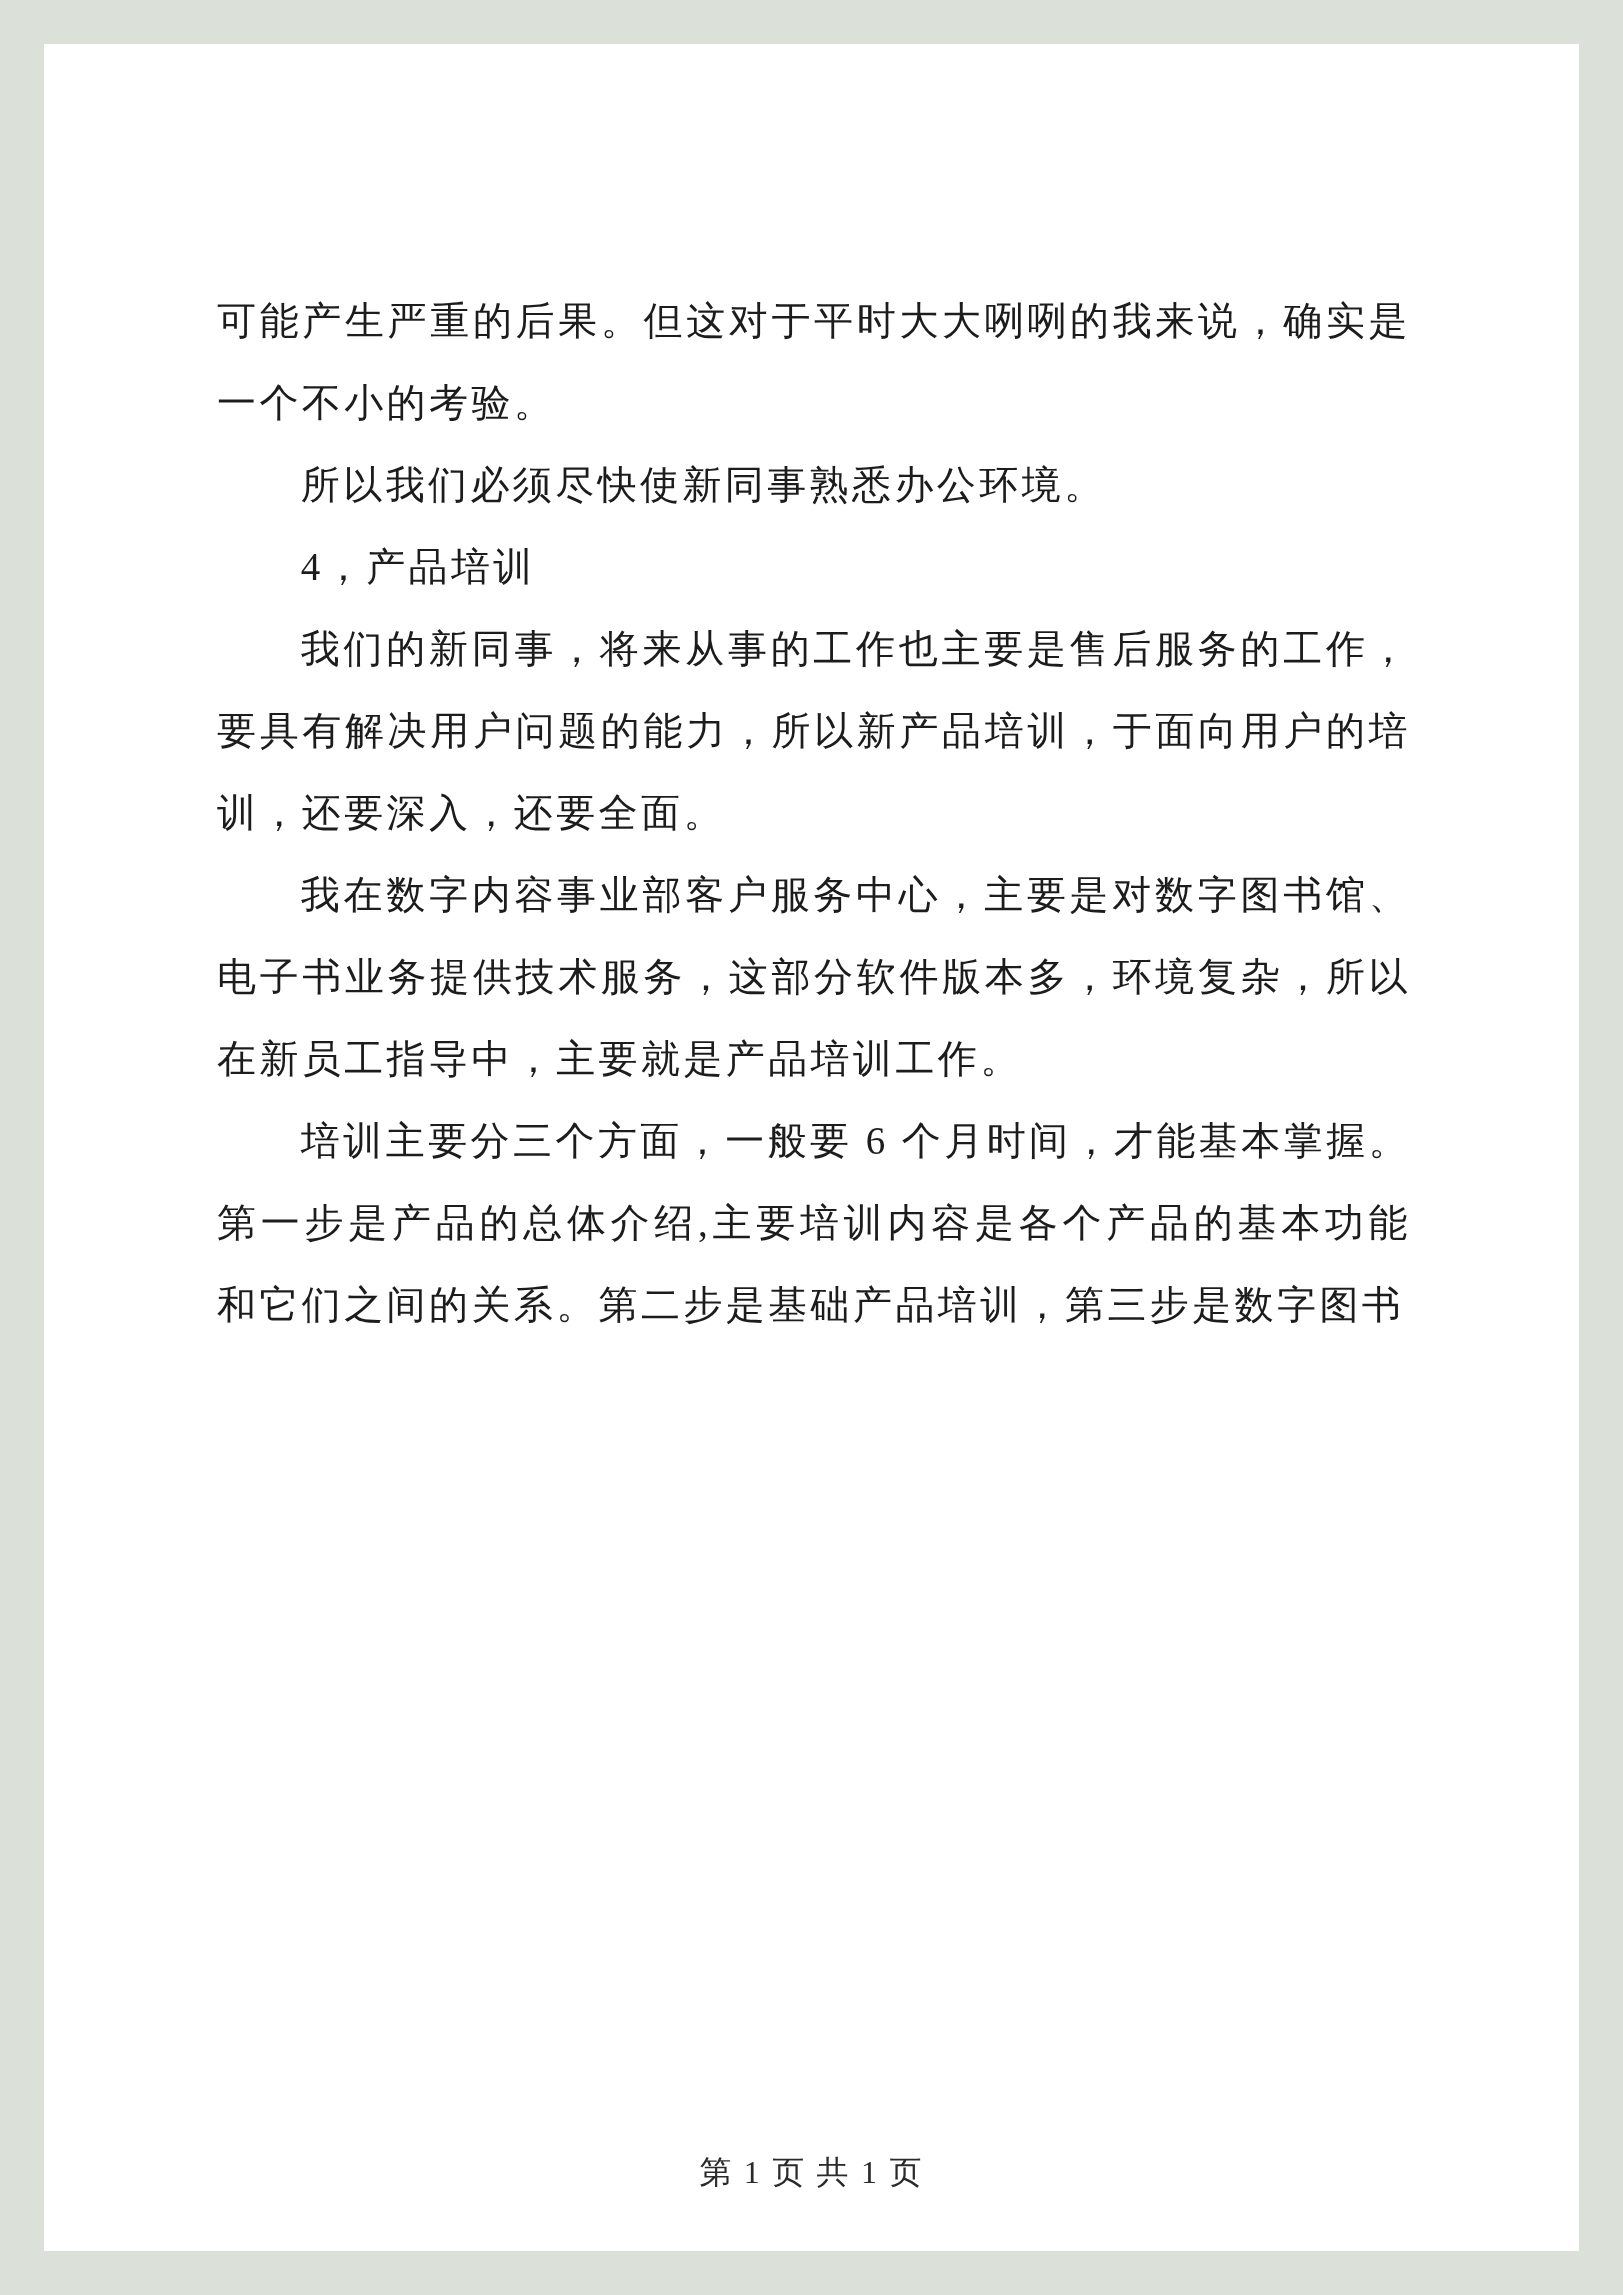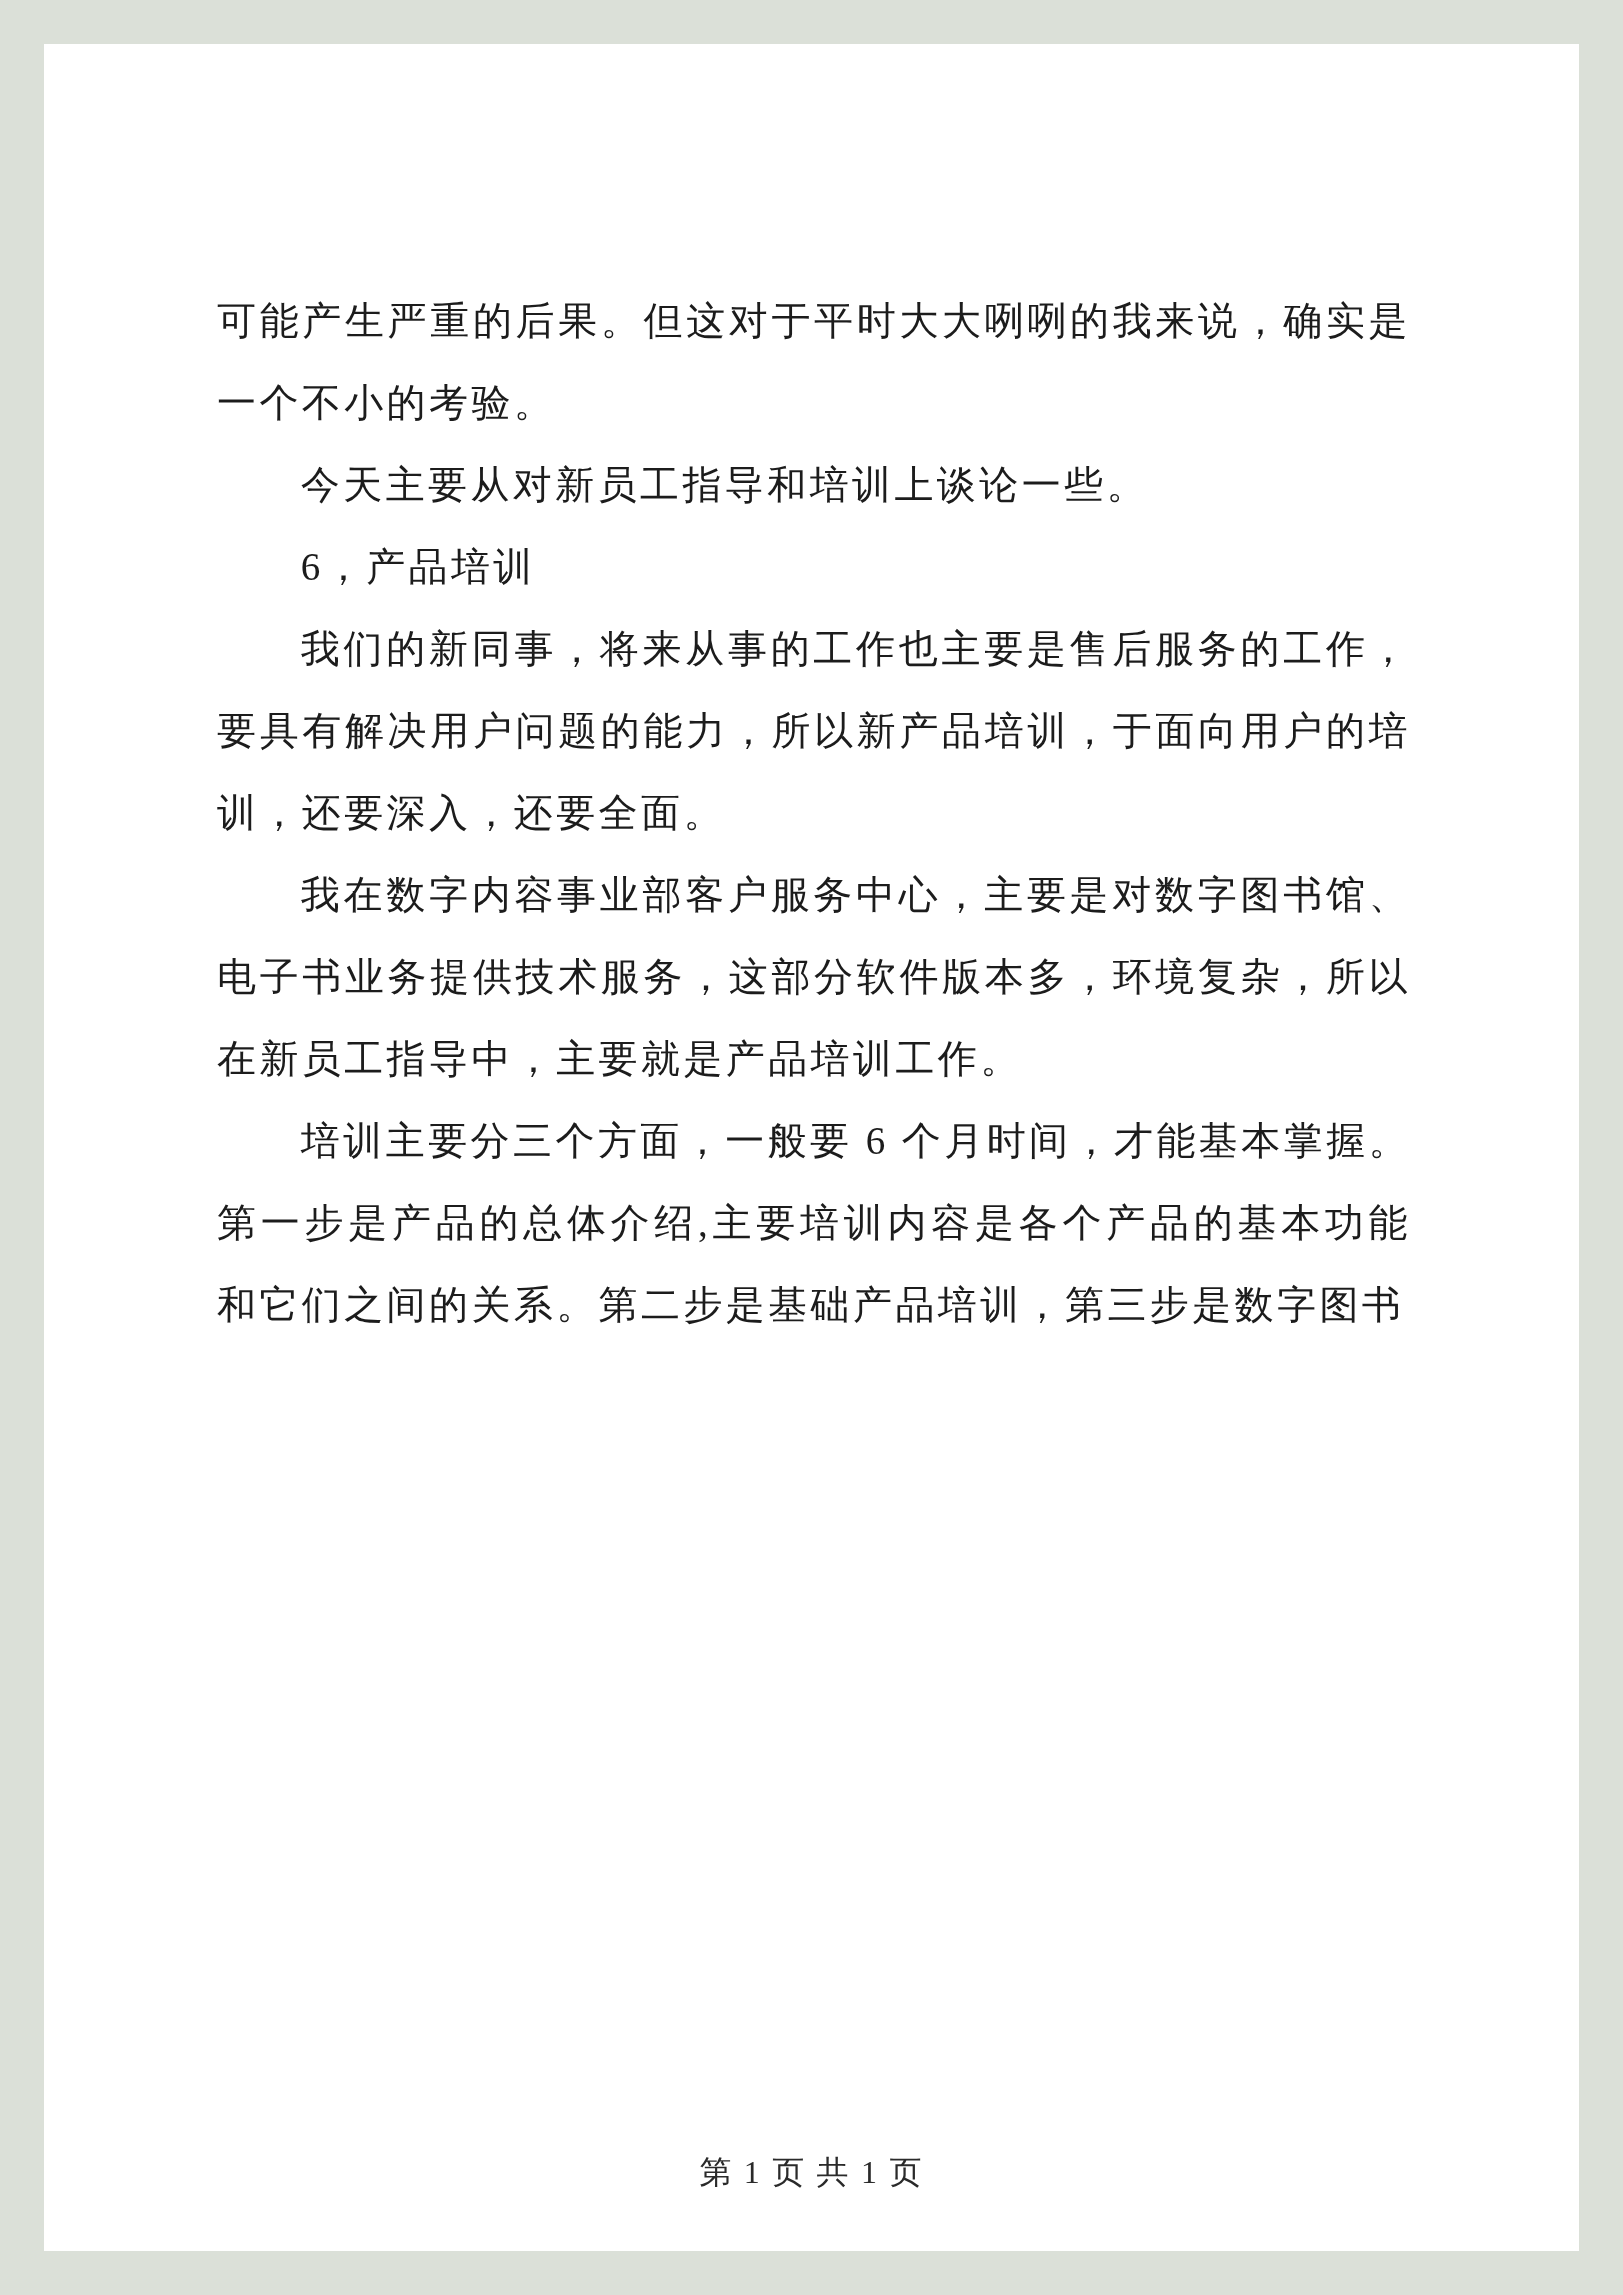--- a/index.html
+++ b/index.html
@@ -51,21 +51,21 @@
     letter-spacing: 2.2px;
     color: #2a2a2a;
   }
 </style>
 </head>
 <body>
 
 <div class="page">
   <div class="content">
     <p class="para no-indent">可能产生严重的后果。但这对于平时大大咧咧的我来说，确实是一个不小的考验。</p>
-    <p class="para">今天主要从对新员工指导和培训上谈论一些。</p>
-    <p class="para">6，产品培训</p>
+    <p class="para">所以我们必须尽快使新同事熟悉办公环境。</p>
+    <p class="para">4，产品培训</p>
     <p class="para">我们的新同事，将来从事的工作也主要是售后服务的工作，要具有解决用户问题的能力，所以新产品培训，于面向用户的培训，还要深入，还要全面。</p>
     <p class="para">我在数字内容事业部客户服务中心，主要是对数字图书馆、电子书业务提供技术服务，这部分软件版本多，环境复杂，所以在新员工指导中，主要就是产品培训工作。</p>
     <p class="para">培训主要分三个方面，一般要 6 个月时间，才能基本掌握。第一步是产品的总体介绍,主要培训内容是各个产品的基本功能和它们之间的关系。第二步是基础产品培训，第三步是数字图书</p>
   </div>
   <div class="footer">第 1 页 共 1 页</div>
 </div>
 
 
 </body></html>

